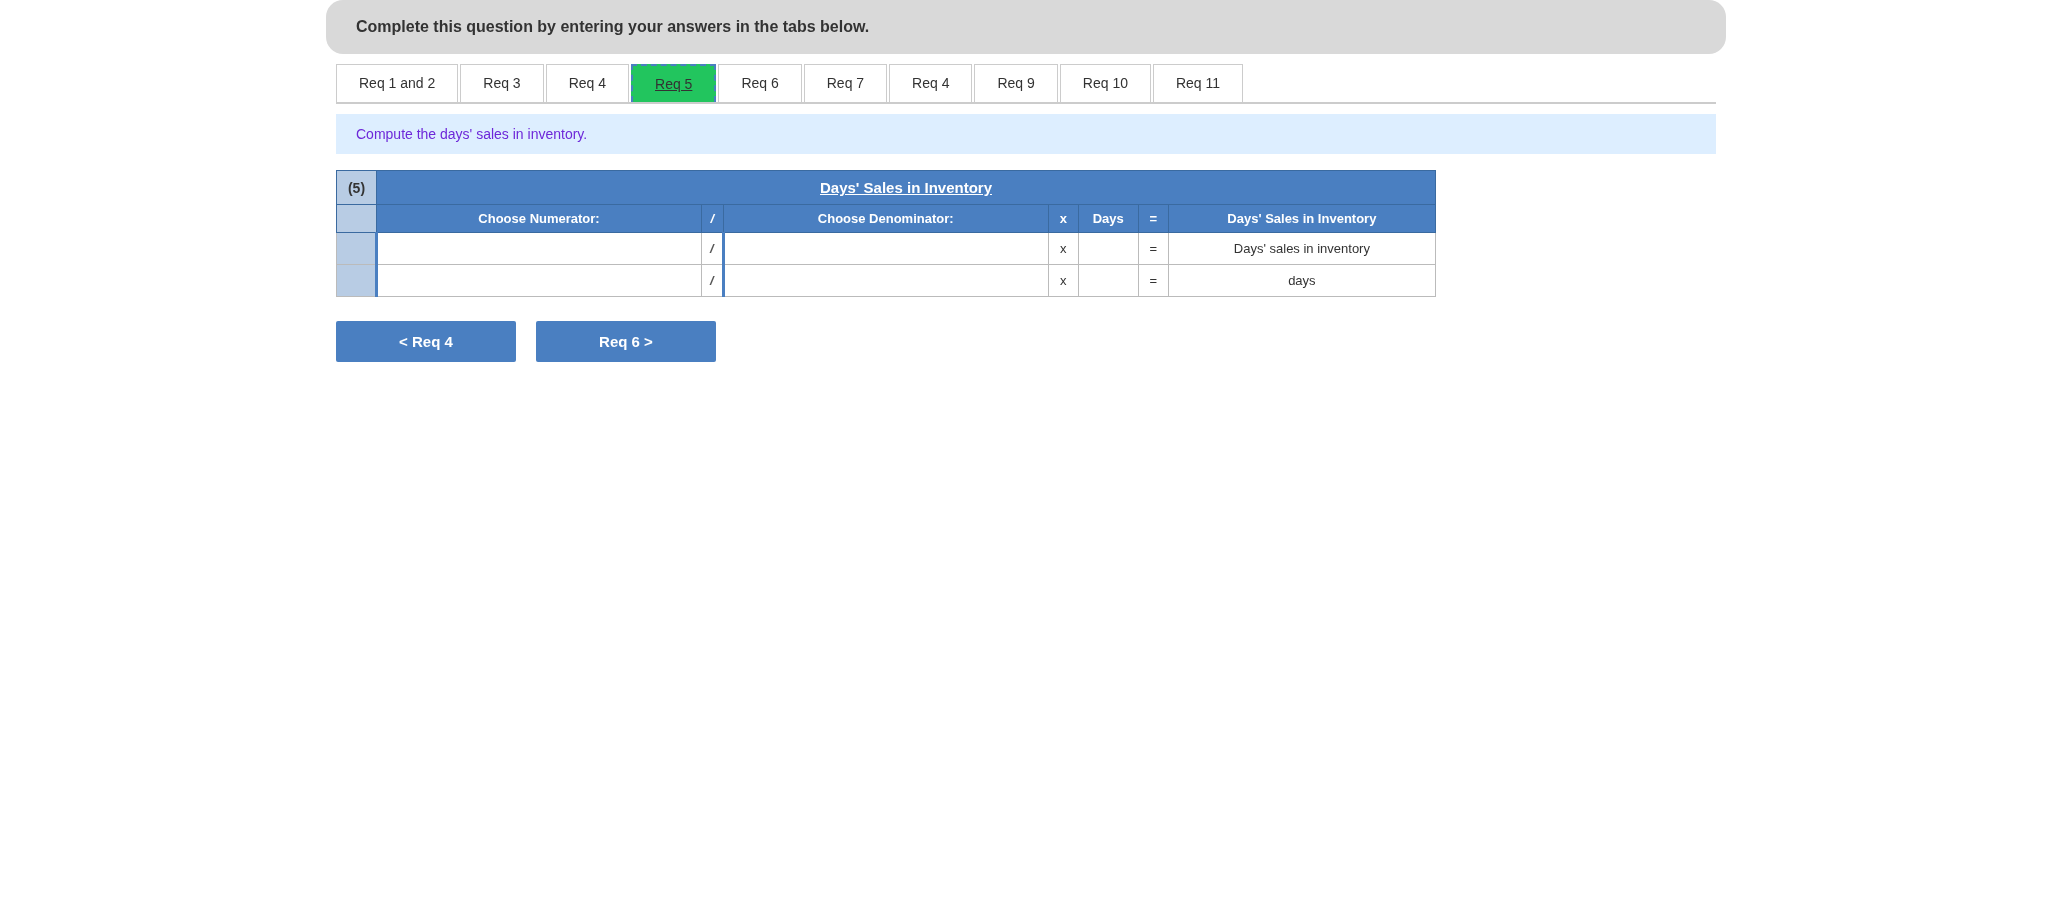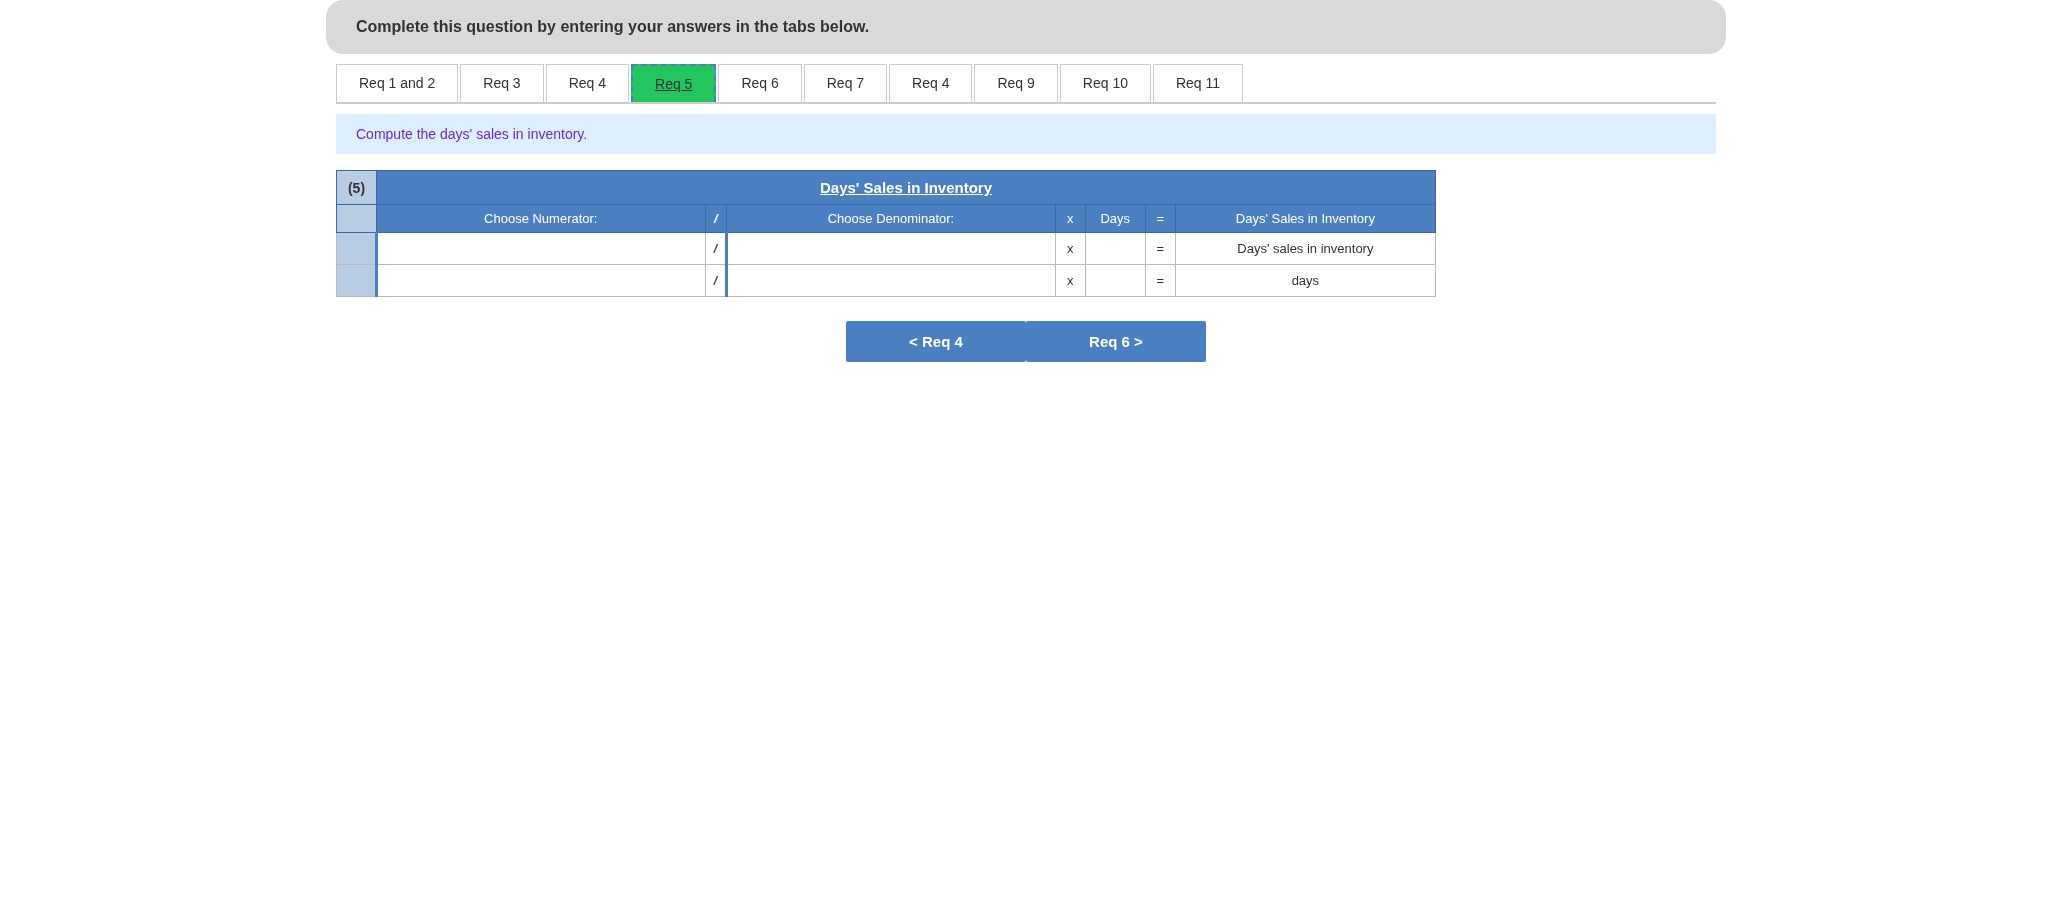--- a/index.html
+++ b/index.html
@@ -106,21 +106,21 @@
       color: #333;
       font-weight: bold;
       font-size: 14px;
       width: 40px;
     }
 
     
     .col-header-row td {
       background: #4a7fc1;
       color: #fff;
-      font-weight: normal;
+      font-weight: bold;
       font-size: 13px;
       border: 1px solid #3a6aa0;
       padding: 6px 8px;
     }
 
     .col-header-row td.light-header {
       background: #b8cce4;
       color: #333;
     }
 
@@ -171,21 +171,22 @@
 
     .result-cell {
       text-align: right;
       padding-right: 8px;
       min-width: 160px;
     }
 
     
     .nav-buttons {
       display: flex;
-      justify-content: center;
+      justify-content: flex-start;
+      gap: 20px;
       margin: 24px 10px;
     }
 
     .nav-btn {
       background: #4a7fc1;
       color: #fff;
       border: none;
       padding: 12px 32px;
       font-size: 15px;
       font-weight: bold;

